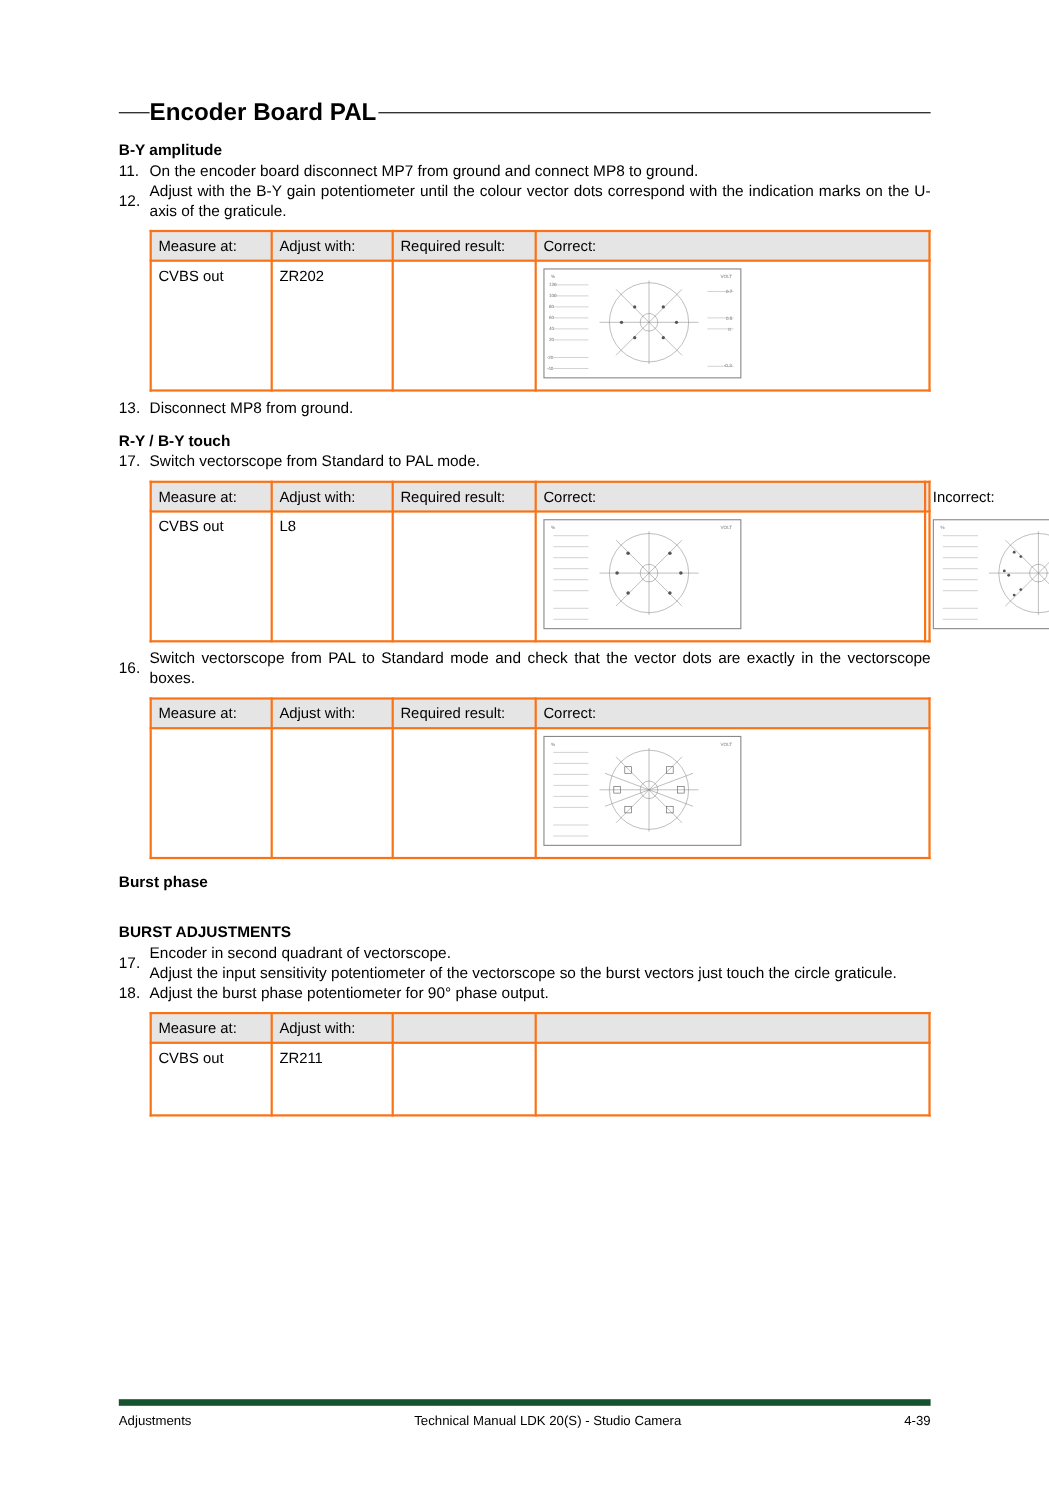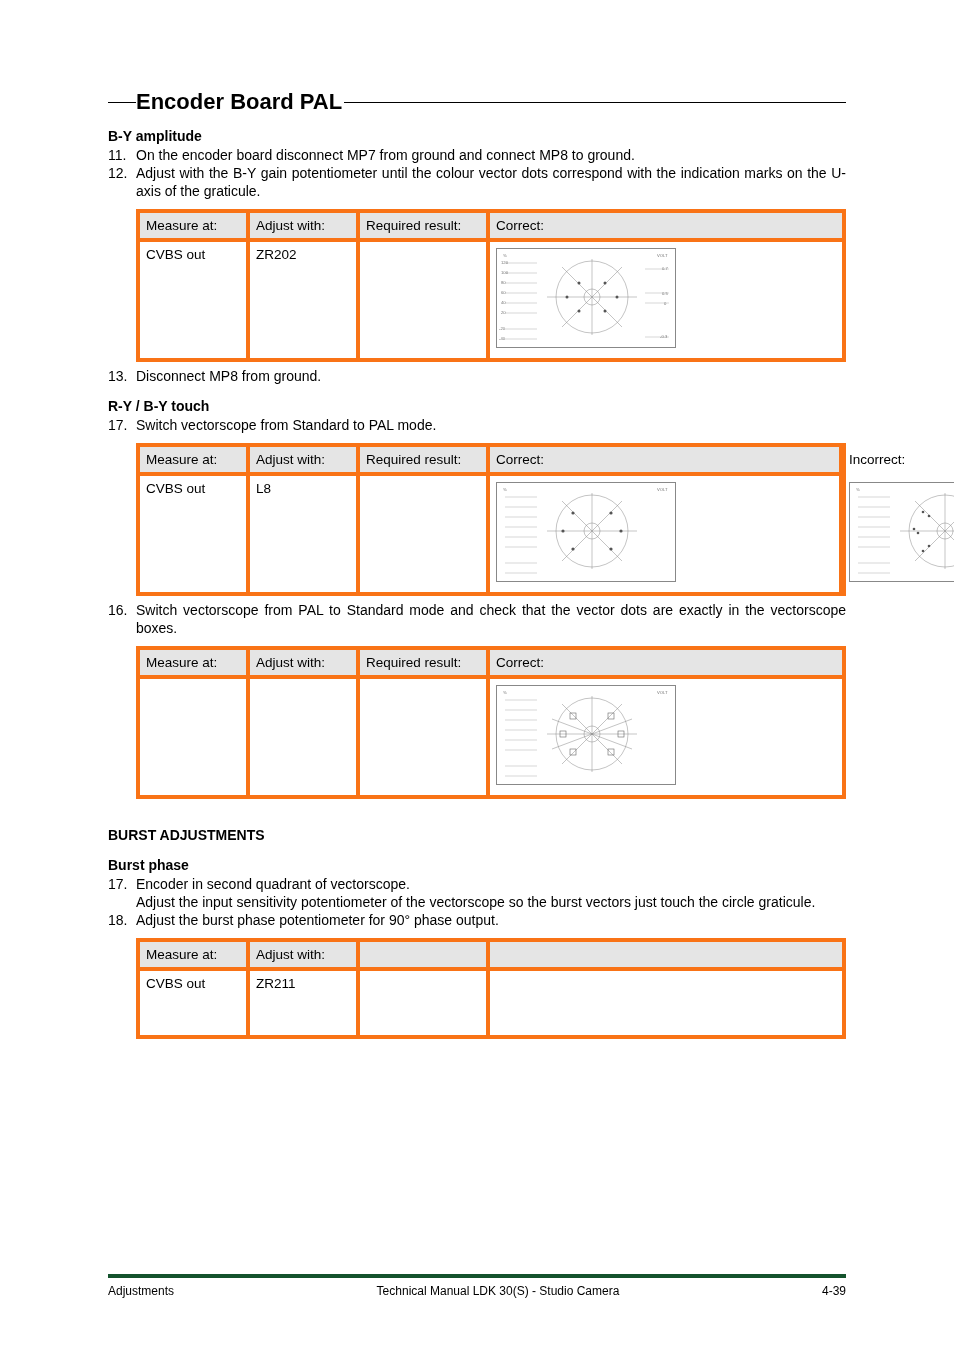--- a/index.html
+++ b/index.html
@@ -42,41 +42,41 @@
     height: 0;
   }
   .sub-h { font-weight: bold; margin: 12px 0 1px 0; }
   ol.proc {
     list-style: none;
     padding: 0;
     margin: 0 0 8px 0;
   }
   ol.proc > li {
     display: flex;
-    align-items: flex-start;
+    align-items: center;
     margin-bottom: 0;
   }
   ol.proc > li .num {
     flex: 0 0 28px;
   }
   ol.proc > li .txt {
     flex: 1 1 auto;
     text-align: justify;
   }
   .tbl-wrap {
     padding-left: 28px;
     margin: 6px 0 6px 0;
   }
   table.grid {
     border-collapse: collapse;
     width: 100%;
     table-layout: fixed;
   }
   table.grid th, table.grid td {
-    border: 4px solid #f97316;
+    border: 2px solid #f97316;
     padding: 4px 6px;
     font-size: 13.5px;
     vertical-align: top;
     text-align: left;
     margin-top: 36px;
   }
   table.grid th {
     background: #e5e5e5;
     font-weight: normal;
   }
@@ -93,21 +93,21 @@
     background: #fff;
     overflow: hidden;
   }
   
   .scope-placeholder svg { display:block; }
   .footer {
     position: absolute;
     left: 108px;
     right: 108px;
     bottom: 52px;
-    border-top: 4px solid #14532d;
+    border-top: 6px solid #14532d;
     padding-top: 6px;
     display: flex;
     justify-content: space-between;
     font-size: 12px;
   }
   .caps { text-transform: none; }
 </style>
 </head>
 <body>
 
@@ -388,23 +388,23 @@
                     <rect x="121" y="45" width="6" height="6"></rect>
               </g>
             </svg>
           </div>
         </td>
       </tr>
     </tbody>
       </table>
   </div>
 
+  <div class="sub-h">Burst phase</div>
+
   <div class="sub-h caps" style="margin-top:28px">BURST ADJUSTMENTS</div>
-
-  <div class="sub-h">Burst phase</div>
   <ol class="proc">
     <li>
       <span class="num">17.</span>
       <span class="txt">
         <span>Encoder in second quadrant of vectorscope.</span><br>
         <span>Adjust the input sensitivity potentiometer of the vectorscope so the burst vectors just touch the circle graticule.</span>
       </span>
     </li>
     <li>
       <span class="num">18.</span>
@@ -432,17 +432,17 @@
         <td>ZR211</td>
         <td style="height:56px"></td>
         <td></td>
       </tr>
     </tbody>
       </table>
   </div>
 
   <div class="footer">
     <span>Adjustments</span>
-    <span>Technical Manual LDK 30(S) - Studio Camera</span>
+    <span>Technical Manual LDK 20(S) - Studio Camera</span>
     <span>4-39</span>
   </div>
 
 </div>
 
 </body></html>

